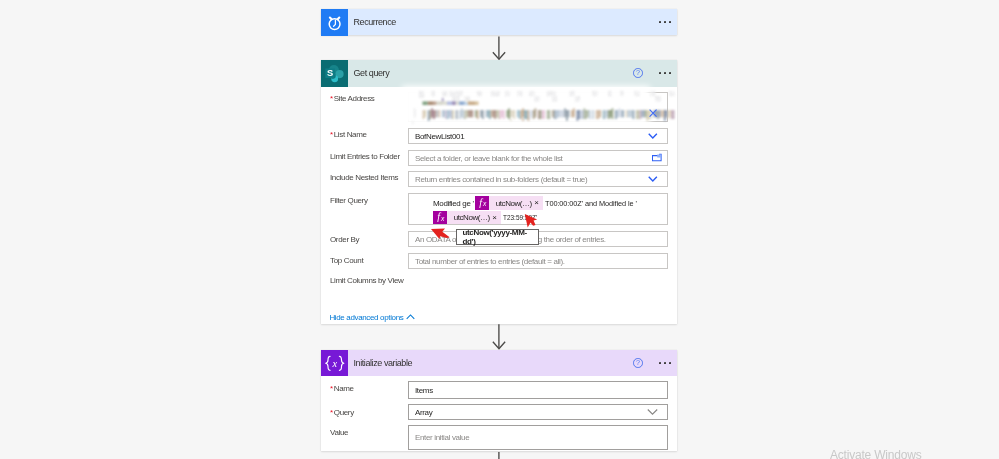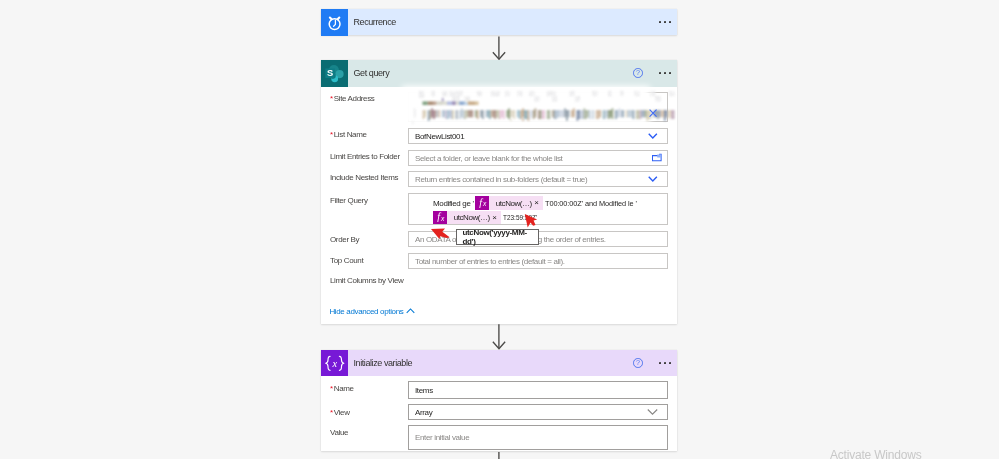--- a/index.html
+++ b/index.html
@@ -831,21 +831,21 @@
         <span>Top Count</span>
       </div>
       <div class="fld" style="top:166.3px;">
         <span class="txt ph">Total number of entries to entries (default = all).</span>
       </div>
 
       <div class="lbl" style="top:189.9px;">
         <span>Limit Columns by View</span>
       </div>
 
-      <div class="linkrow" style="top:220px;">
+      <div class="linkrow" style="top:226px;">
         <span>Hide advanced options</span>
         <span style="display:block;">
           <svg width="9" height="6" viewBox="0 0 9 6">
               <path d="M0.7 4.8 L4.5 1 L8.3 4.8" fill="none" stroke="#0078d4" stroke-width="1.05"></path>
             </svg>
         </span>
       </div>
 
     </div>
   </div>
@@ -878,21 +878,21 @@
     <div class="card-body" style="height:74.5px;">
 
       <div class="lbl" style="top:7.9px;">
         <span class="req">*</span><span>Name</span>
       </div>
       <div class="fld fld2" style="top:5.4px;height:17.6px;">
         <span class="txt">Items</span>
       </div>
 
       <div class="lbl" style="top:31.6px;">
-        <span class="req">*</span><span>View</span>
+        <span class="req">*</span><span>Query</span>
       </div>
       <div class="fld fld2" style="top:27.6px;height:16.8px;">
         <span class="txt">Array</span>
         <span class="chev">
           <svg width="11" height="7" viewBox="0 0 11 7">
               <path d="M0.8 1 L5.5 5.6 L10.2 1" fill="none" stroke="#8a8886" stroke-width="1.2"></path>
             </svg>
         </span>
       </div>
 

